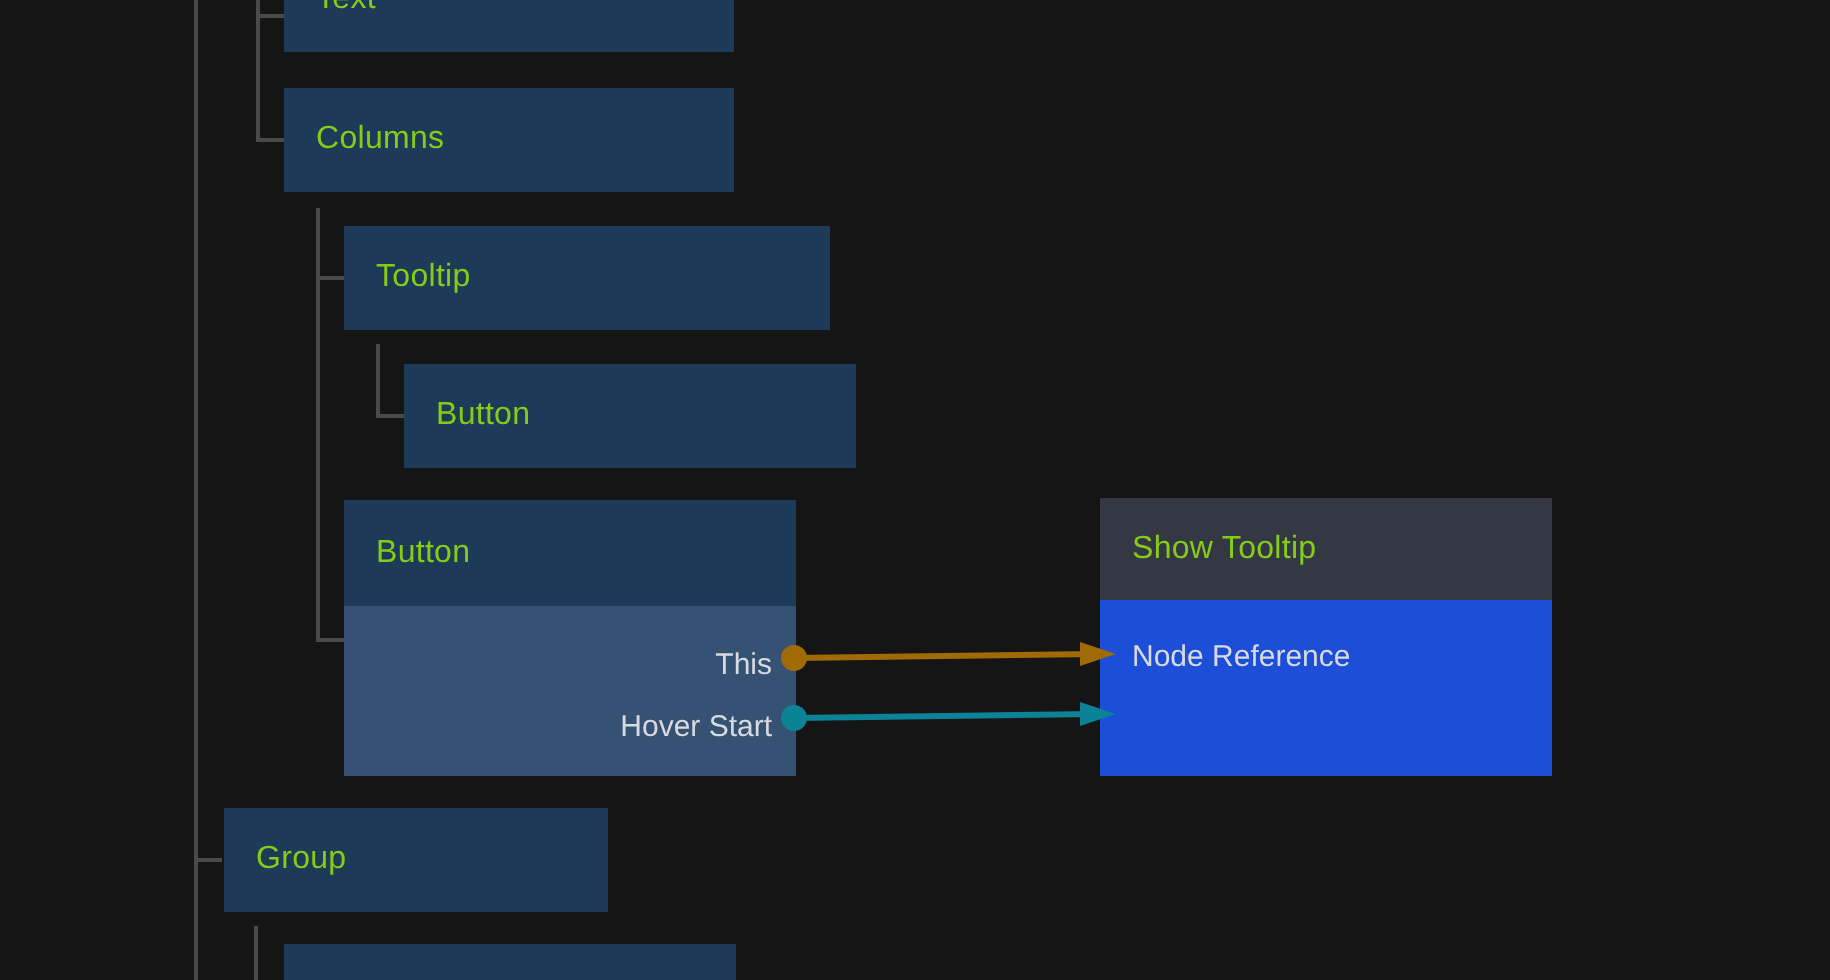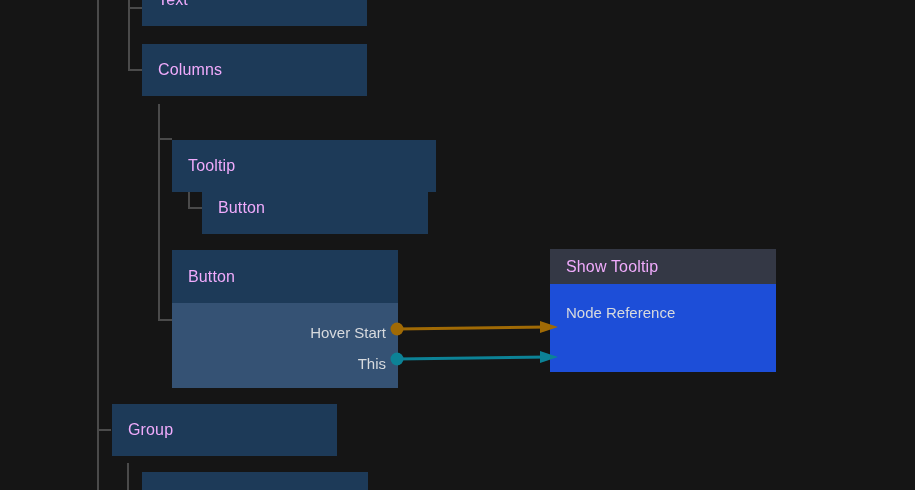--- a/index.html
+++ b/index.html
@@ -37,21 +37,21 @@
     overflow: hidden;
   }
   .node-header {
     box-sizing: border-box;
     display: flex;
     align-items: center;
     height: 100%;
     padding: 0 0 0 16px;
     font-size: 16px;
     letter-spacing: 0.15px;
-    color: #f0abfc;
+    color: #84cc16;
     white-space: nowrap;
   }
   .node.blue .node-header { background: #1d3a58; }
   .node.blue .node-body   { background: #355274; }
   .node.gray .node-header { background: #343845; }
   .node.gray .node-body   { background: #1d4ed8; }
 
   .node-body {
     box-sizing: border-box;
     width: 100%;
@@ -107,54 +107,54 @@
   <div class="tree-line v" style="left:127px; top:463px; height:27px;"></div>
 
   <div class="node blue" style="left:142px; top:-26px; width:225px; height:52px;">
     <div class="node-header">Text</div>
   </div>
 
   <div class="node blue" style="left:142px; top:44px; width:225px; height:52px;">
     <div class="node-header">Columns</div>
   </div>
 
-  <div class="node blue" style="left:172px; top:113px; width:264px; height:52px;margin-top:27px;">
+  <div class="node blue" style="left:172px; top:113px; width:243px; height:52px;">
     <div class="node-header">Tooltip</div>
   </div>
 
   <div class="node blue" style="left:202px; top:182px; width:226px; height:52px;">
     <div class="node-header">Button</div>
   </div>
 
   <div class="node blue" style="left:172px; top:250px; width:226px; height:138px;">
     <div style="height:53px;">
       <div class="node-header">Button</div>
     </div>
     <div class="node-body" style="height:85px; padding-top:14px;">
       <div class="port-row out">
-        <span>Hover Start</span>
+        <span>This</span>
       </div>
       <div class="port-row out">
-        <span>This</span>
+        <span>Hover Start</span>
       </div>
     </div>
   </div>
 
   <div class="node gray" style="left:550px; top:249px; width:226px; height:139px;">
-    <div style="height:35px;">
+    <div style="height:51px;">
       <div class="node-header">Show Tooltip</div>
     </div>
     <div class="node-body" style="height:88px; padding-top:13px;">
       <div class="port-row in">
         <span>Node Reference</span>
       </div>
     </div>
   </div>
 
-  <div class="node blue" style="left:112px; top:404px; width:225px; height:52px;">
+  <div class="node blue" style="left:112px; top:404px; width:192px; height:52px;">
     <div class="node-header">Group</div>
   </div>
 
   <div class="node blue" style="left:142px; top:472px; width:226px; height:52px;">
     <div class="node-header"></div>
   </div>
 
   <svg id="wires" viewBox="0 0 915 490" xmlns="http://www.w3.org/2000/svg">
 
     <g>

